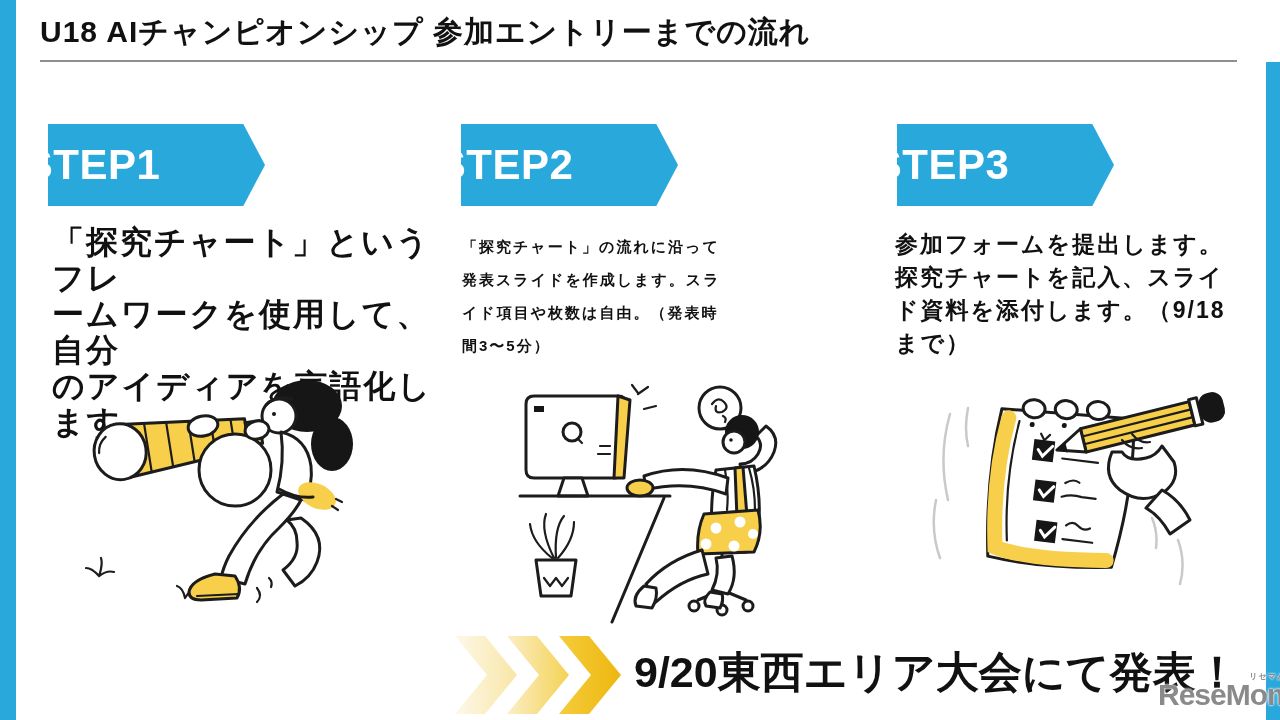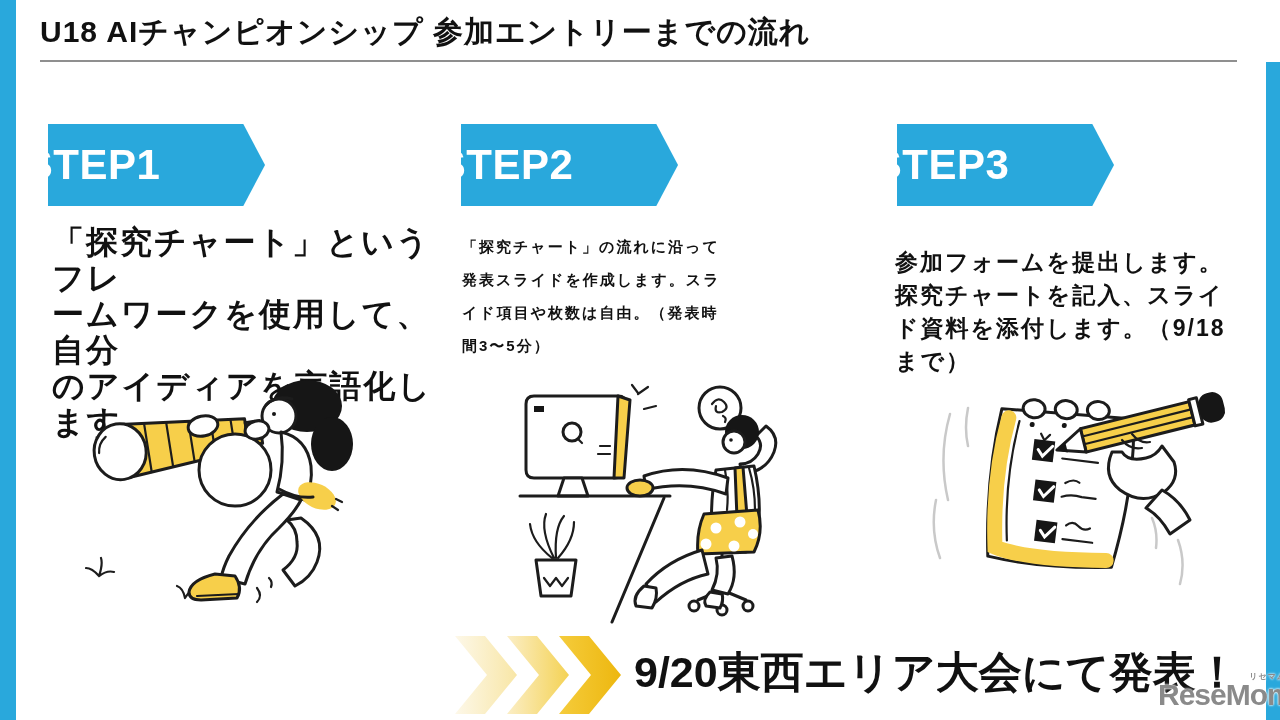--- a/index.html
+++ b/index.html
@@ -20,21 +20,21 @@
 
   .banner{position:absolute;top:124px;width:217px;height:82px;background:var(--blue);
           clip-path:polygon(0 0,90% 0,100% 50%,90% 100%,0 100%);
           display:flex;align-items:center;justify-content:center;padding-right:10%;}
   .banner span{color:#fff;font-size:42px;font-weight:bold;letter-spacing:0.5px;}
   .banner.b1{left:48px;} .banner.b2{left:461px;} .banner.b3{left:897px;}
 
   .desc{position:absolute;font-weight:bold;color:#111;white-space:pre-line;}
   .desc.d1{left:52px; top:224px;width:390px;font-size:32px;line-height:36px;letter-spacing:2px;}
   .desc.d2{left:462px;top:230px;width:400px;font-size:15px;line-height:33px;letter-spacing:2px;}
-  .desc.d3{left:895px;top:228px;width:380px;font-size:23px;line-height:33px;letter-spacing:2px;margin-top:18px;}
+  .desc.d3{left:895px;top:228px;width:380px;font-size:23px;line-height:33px;letter-spacing:2px;}
 
   .illu{position:absolute;}
   .illu.i1{left:85px;top:368px;}
   .illu.i2{left:492px;top:382px;}
   .illu.i3{left:916px;top:378px;}
 
   .chevrons{position:absolute;left:455px;top:636px;}
   .announce{position:absolute;left:634px;top:644px;font-size:43px;font-weight:bold;color:#111;
             letter-spacing:0px;white-space:nowrap;}
 

